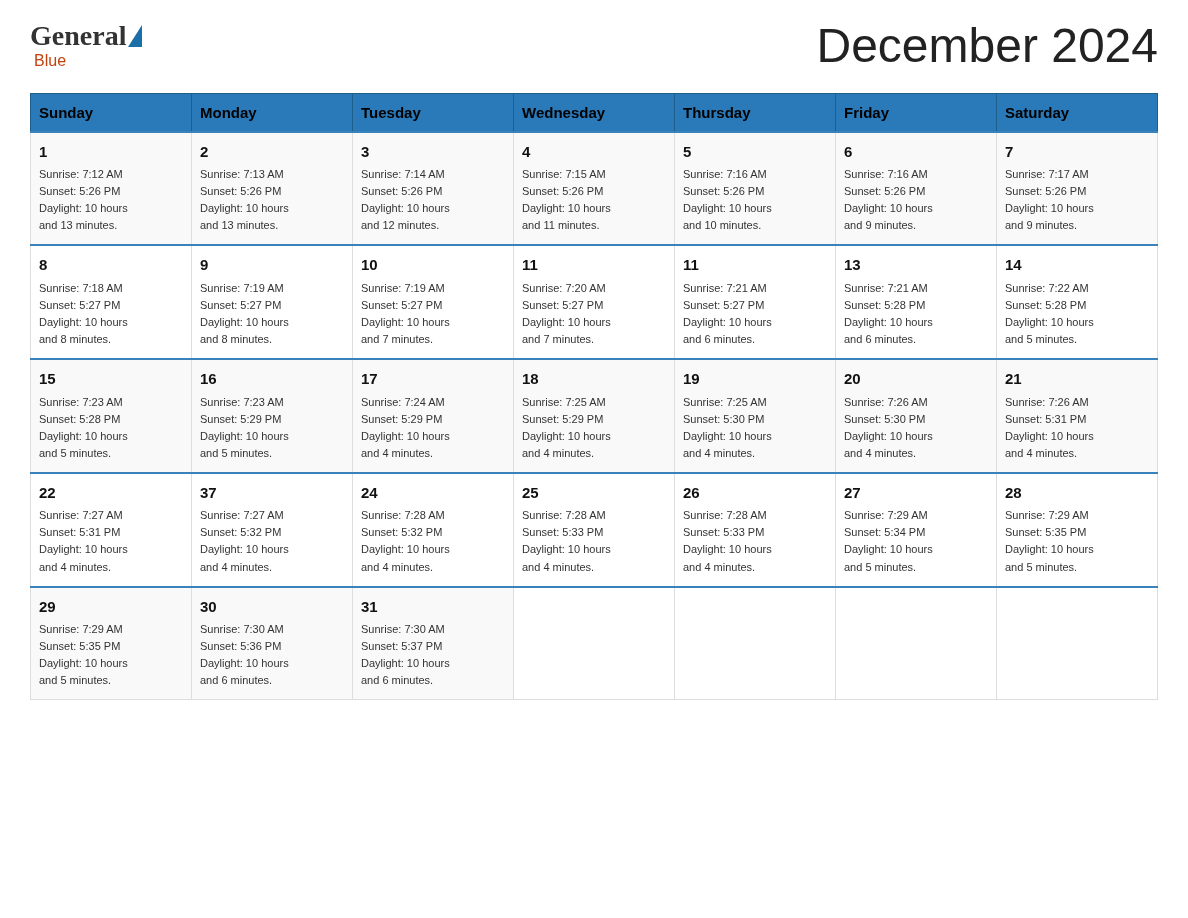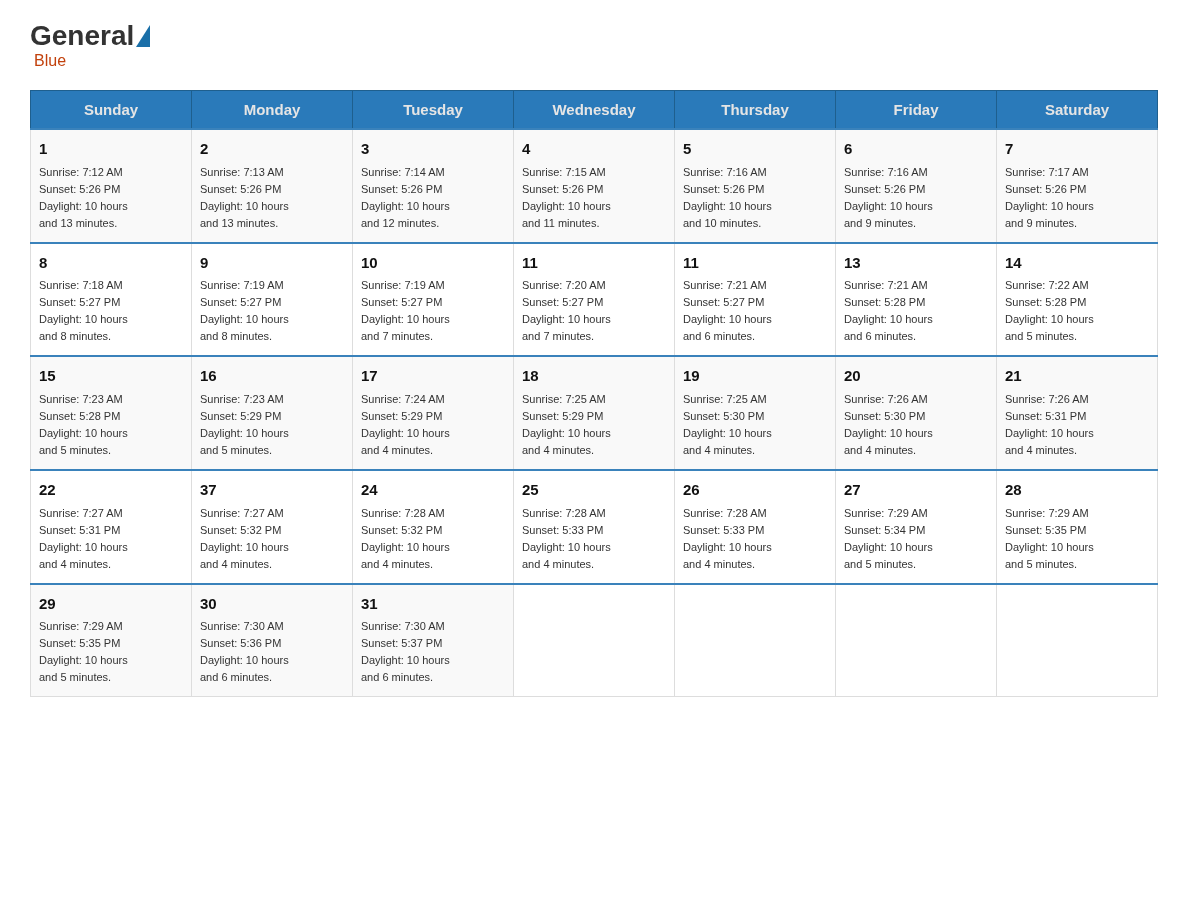--- a/index.html
+++ b/index.html
@@ -19,20 +19,21 @@
     .logo-container {
       display: flex;
       flex-direction: column;
       align-items: flex-start;
     }
     .logo-text {
       display: flex;
       align-items: center;
       font-size: 28px;
       font-weight: bold;
+      font-family: Liberation Serif, serif;
     }
     .logo-general {
       color: #333;
     }
     .logo-triangle {
       width: 0;
       height: 0;
       border-left: 14px solid transparent;
       border-right: 0px solid transparent;
       border-bottom: 22px solid #1a6fa8;
@@ -58,25 +59,25 @@
       color: #444;
       margin-top: 4px;
     }
     .calendar-table {
       width: 100%;
       border-collapse: collapse;
       table-layout: fixed;
     }
     .calendar-table thead th {
       background-color: #2a7aba;
-      color: #e5e5e5;
-      padding: 10px 0;
+      color: #000000;
+      padding: 10px 8px;
       font-size: 15px;
       font-weight: bold;
-      text-align: center;
+      text-align: left;
       border: 1px solid #1e5f8e;
     }
     .calendar-table tbody td {
       vertical-align: top;
       padding: 8px 8px 10px 8px;
       border: 1px solid #ccc;
       font-size: 12.5px;
       color: #333;
       line-height: 1.5;
       min-height: 90px;
@@ -124,20 +125,21 @@
   <div class="logo-container">
     <div class="logo-text">
       <span class="logo-general">General</span>
       <span class="logo-triangle"></span>
     </div>
     <div style="margin-left:4px;">
       <span class="logo-blue">Blue</span>
     </div>
   </div>
   <div class="title-area">
+    <div class="month-title">December 2024</div>
   </div>
 </div>
 
 <table class="calendar-table">
   <thead>
     <tr>
     <th>Sunday</th>
         <th>Monday</th>
         <th>Tuesday</th>
         <th>Wednesday</th>

